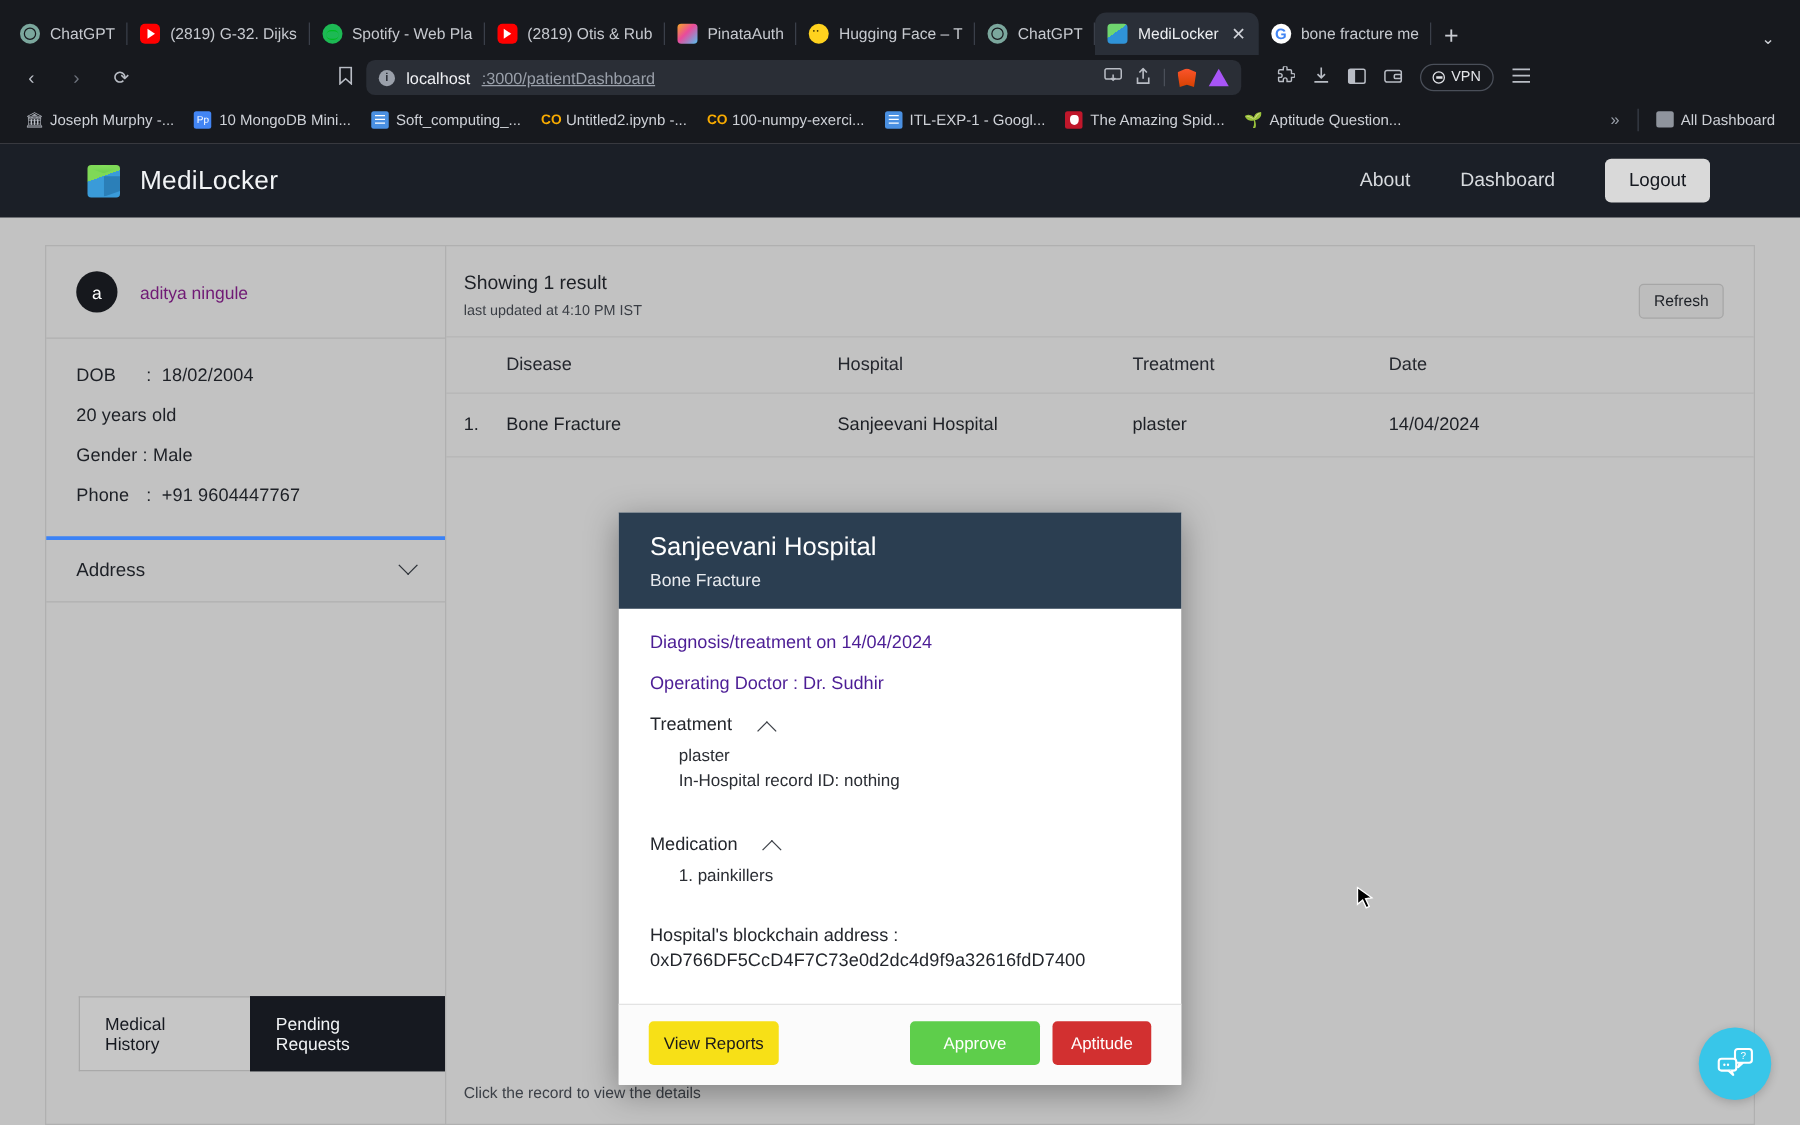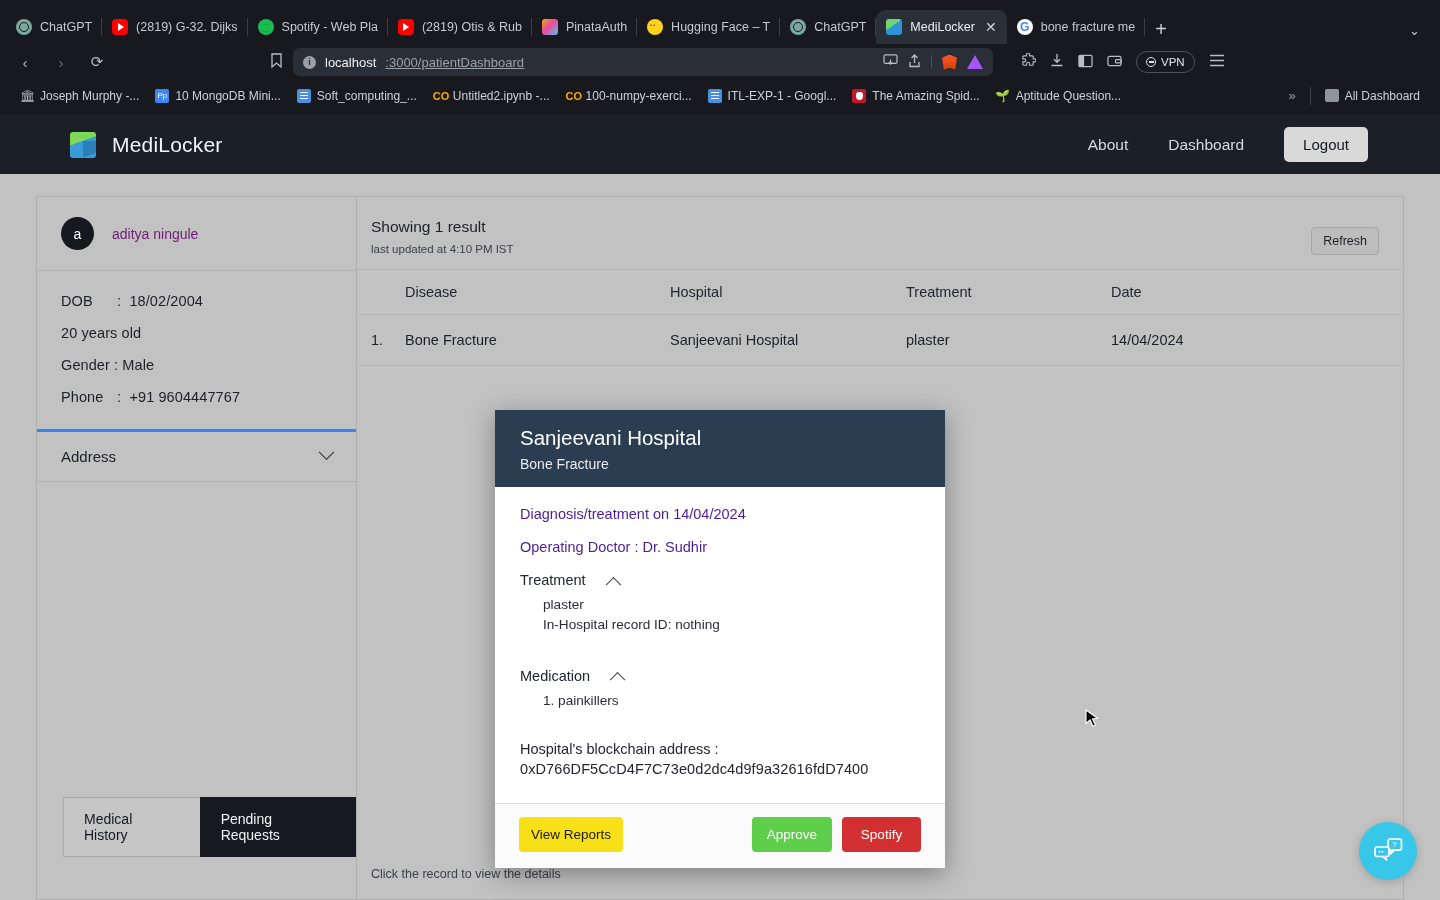--- a/index.html
+++ b/index.html
@@ -180,21 +180,21 @@
   .sect-items { padding-left:23px; padding-top:7px; }
   .sect-item { font-size:13.6px; color:#2a2d33; line-height:1.5; }
   .gap { height:28px; }
   .addr-blk { margin-top:30px; }
   .addr-lbl { font-size:14.5px; color:#23262c; }
   .addr-val { font-size:14.5px; color:#23262c; margin-top:4px; letter-spacing:.1px; }
   .modal-foot { border-top:1px solid #e3e3e3; background:#fbfbfb; padding:13px 24px 16px 24px;
                 display:flex; align-items:center; gap:10px; }
   .btn { border:none; border-radius:4px; font-size:13.5px; cursor:pointer; padding:10px 0; }
   .btn-view { background:#f7e017; color:#1a1a1a; width:104px; }
-  .btn-approve { background:#5ece4b; color:#fff; width:80px; margin-left:auto; }
+  .btn-approve { background:#5ece4b; color:#fff; width:104px; margin-left:auto; }
   .btn-decline { background:#d23030; color:#fff; width:79px; }
 
   
   .chatfab {
     position:absolute; right:23px; bottom:20px; width:58px; height:58px; border-radius:50%;
     background:#38c6e9; display:flex; align-items:center; justify-content:center; cursor:pointer;
     box-shadow:0 2px 8px rgba(0,0,0,.18);
   }
   .cursor { position:absolute; left:1085px; top:594px; width:14px; height:20px; pointer-events:none; }
 </style>
@@ -465,21 +465,21 @@
         </div>
 
         <div class="addr-blk">
           <div class="addr-lbl">Hospital's blockchain address :</div>
           <div class="addr-val">0xD766DF5CcD4F7C73e0d2dc4d9f9a32616fdD7400</div>
         </div>
       </div>
       <div class="modal-foot">
         <button class="btn btn-view">View Reports</button>
         <button class="btn btn-approve">Approve</button>
-        <button class="btn btn-decline">Spotify</button>
+        <button class="btn btn-decline">Aptitude</button>
       </div>
     </div>
   </div>
 
   <div class="chatfab">
     <svg width="30" height="26" viewBox="0 0 30 26">
       <rect x="15" y="1.2" width="13.5" height="11" rx="2.2" fill="none" stroke="#ffffff" stroke-width="1.7"></rect>
       <path d="M19 12.2l-1.6 3.6 4-3.6" fill="none" stroke="#ffffff" stroke-width="1.7" stroke-linejoin="round"></path>
       <text x="21.6" y="9.4" font-size="8" fill="#ffffff" text-anchor="middle" font-family="Liberation Sans, sans-serif">?</text>
       <rect x="2" y="9" width="14" height="9.5" rx="2.2" fill="#38c6e9" stroke="#ffffff" stroke-width="1.7"></rect>

